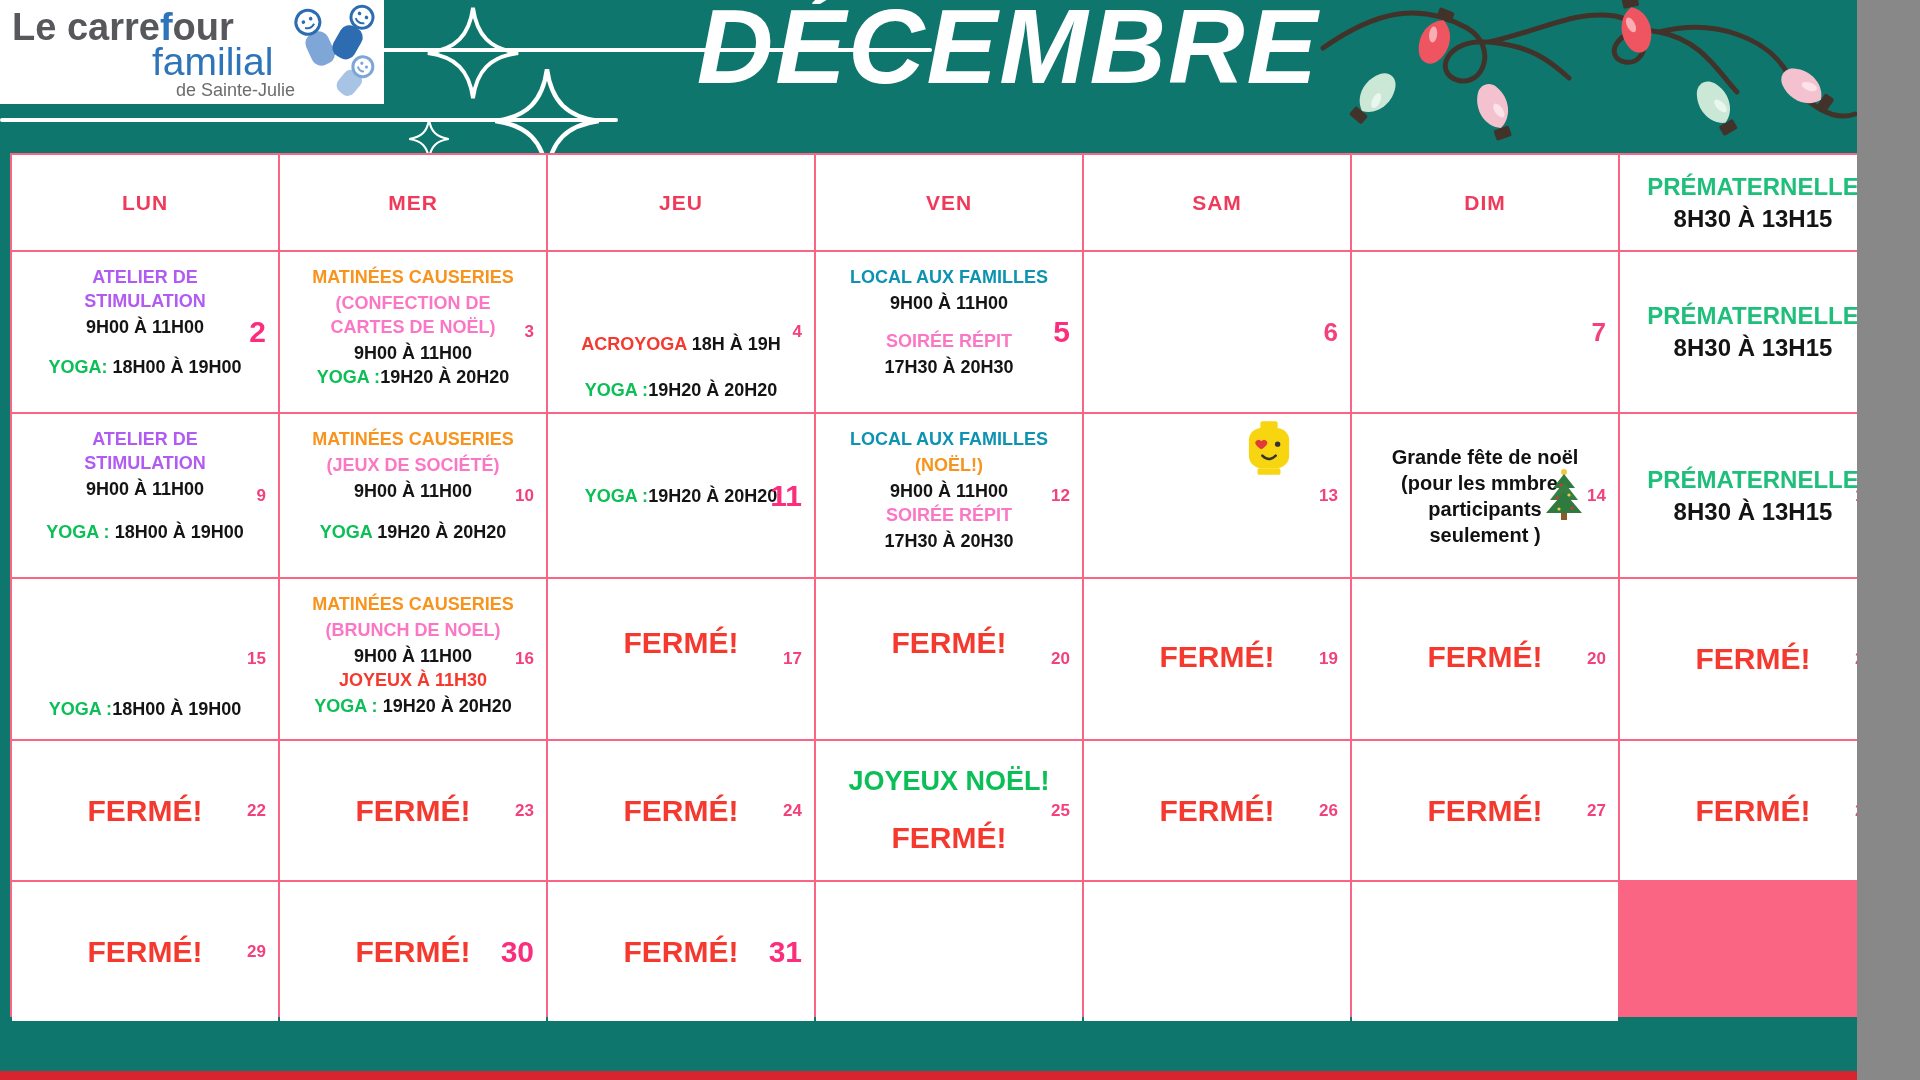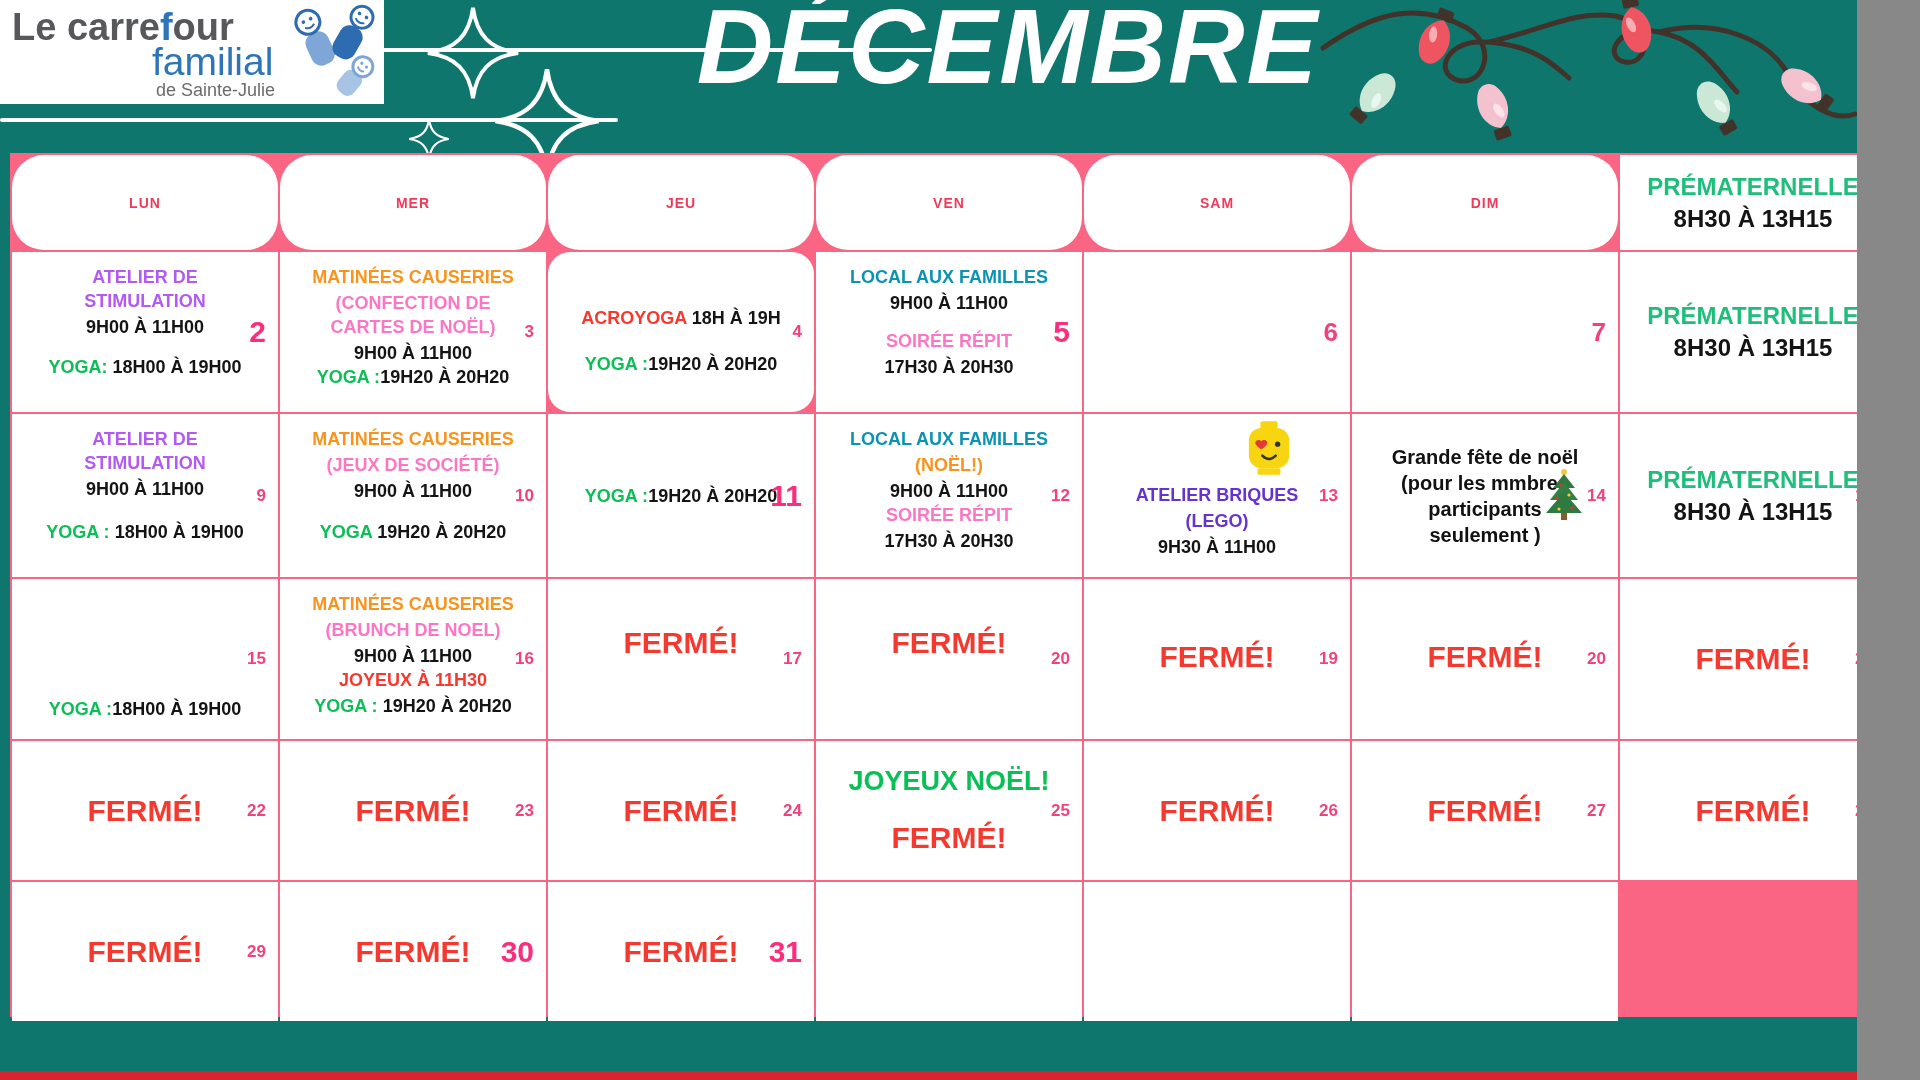--- a/index.html
+++ b/index.html
@@ -4,44 +4,44 @@
 <style>
   html,body{margin:0;padding:0;background:#888;}
   .stage{position:relative;width:1857px;height:1080px;background:#0f766e;overflow:hidden;
          font-family:"Liberation Sans",sans-serif;}
 
   
   .logo-box{position:absolute;left:0;top:0;width:384px;height:104px;background:#fff;}
   .logo-l1{position:absolute;left:12px;top:6px;font-size:38px;font-weight:600;color:#57585C;letter-spacing:0px;}
   .logo-l1 .blue-f{color:#2E74B9;font-weight:700;}
   .logo-l2{position:absolute;left:152px;top:40px;font-size:39px;font-weight:400;color:#2E74B9;}
-  .logo-l3{position:absolute;left:156px;top:80px;font-size:18px;font-weight:400;color:#6B6C6E;}
+  .logo-l3{position:absolute;left:176px;top:80px;font-size:18px;font-weight:400;color:#6B6C6E;}
   .logo-people{position:absolute;right:6px;top:4px;}
 
   .month-title{position:absolute;left:648px;top:-14px;width:720px;margin:0;text-align:center;
      font-size:106px;font-weight:800;font-style:italic;color:#ffffff;letter-spacing:2px;
      font-family:"Liberation Sans",sans-serif;}
 
   .decor-line{position:absolute;height:4px;background:#ffffff;border-radius:2px;}
   .line-a{left:372px;top:48px;width:560px;}
   .line-b{left:0px;top:118px;width:618px;}
   .sparkle{position:absolute;}
   .lights{position:absolute;right:0;top:0;}
 
   
   .calendar{position:absolute;left:10px;top:153px;width:1874px;height:860px;
      display:grid;grid-template-columns:repeat(7,1fr);
      grid-template-rows:95px 160px 163px 160px 139px 139px;
      gap:2px;background:#FA6583;border:2px solid #FA6583;}
   .hcell{background:#fff;display:flex;align-items:center;justify-content:center;
-     color:#EF3A5B;font-weight:700;font-size:14px;letter-spacing:1px;border-radius:32px;}
+     color:#EF3A5B;font-weight:700;font-size:21px;letter-spacing:1px;}
   .cell{position:relative;background:#fff;display:flex;flex-direction:column;padding:10px 20px;}
   .cell.center{justify-content:center;}
   .cell.between{justify-content:space-between;padding-top:13px;padding-bottom:33px;}
-  .cell.top{justify-content:center;padding-top:28px;border-radius:22px;}
+  .cell.top{justify-content:flex-end;padding-top:28px;}
   .cell.bottom{justify-content:flex-end;padding-bottom:18px;}
   .cell.high{justify-content:flex-start;padding-top:46px;}
   .cell.high2{justify-content:flex-start;padding-top:60px;}
   .grp{display:flex;flex-direction:column;gap:2px;}
   .line{text-align:center;font-weight:700;font-size:18px;line-height:24px;max-width:246px;
         margin-left:auto;margin-right:auto;}
   .line.xl{font-size:24px;line-height:30px;}
   .line.xxl{font-size:30px;line-height:36px;}
   .line.jx{font-size:27px;line-height:33px;}
   .line.note{font-size:20px;line-height:26px;max-width:196px;}
@@ -255,25 +255,20 @@
       </div>
       <div class="cell bottom">
         <div class="cell-icon lego-pos"><svg viewBox="0 0 48 58" width="46" height="56">
             <rect x="15" y="1" width="18" height="9" rx="2" fill="#F7D511"></rect>
             <rect x="3" y="8" width="42" height="42" rx="13" fill="#F7D511"></rect>
             <rect x="12" y="50" width="24" height="7" rx="2" fill="#F7D511"></rect>
             <path d="M16 22 c-2.4-2.9-7.2-.8-6.1 2.6 .7 2.2 3.7 4.4 6.1 5.8 2.4-1.4 5.4-3.6 6.1-5.8 1.1-3.4-3.7-5.5-6.1-2.6z" fill="#E23A3A"></path>
             <circle cx="33" cy="25" r="2.8" fill="#333333"></circle>
             <path d="M17 37 q7 7 14 0" fill="none" stroke="#333333" stroke-width="2.6" stroke-linecap="round"></path>
           </svg></div>
-        <div class="grp">
-          <div class="line"><span class="c-u">ATELIER BRIQUES</span></div>
-          <div class="line"><span class="c-u">(LEGO)</span></div>
-          <div class="line"><span class="c-k">9H30 À 11H00</span></div>
-        </div>
         <span class="num ">13</span>
       </div>
       <div class="cell center">
         <div class="cell-icon tree-pos"><svg viewBox="0 0 40 52" width="40" height="52">
             <circle cx="20" cy="4" r="3" fill="#F5C842"></circle>
             <polygon points="20,6 31,20 9,20" fill="#2F7A3E"></polygon>
             <polygon points="20,14 34,32 6,32" fill="#357F42"></polygon>
             <polygon points="20,24 38,45 2,45" fill="#2F7A3E"></polygon>
             <rect x="17" y="45" width="6" height="7" fill="#8B5A2B"></rect>
             <circle cx="17" cy="17" r="1.6" fill="#D93434"></circle>

